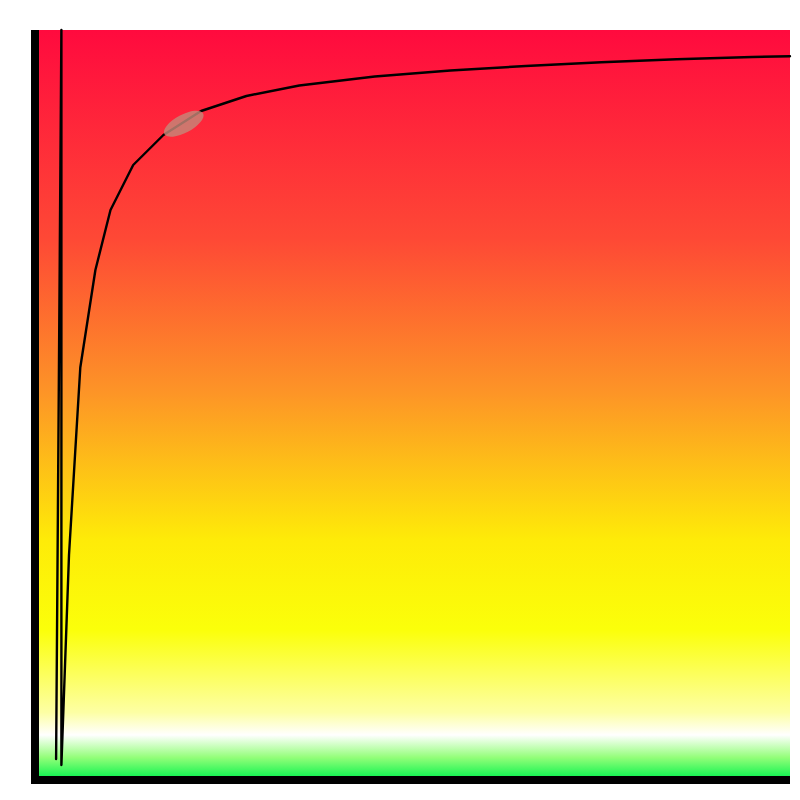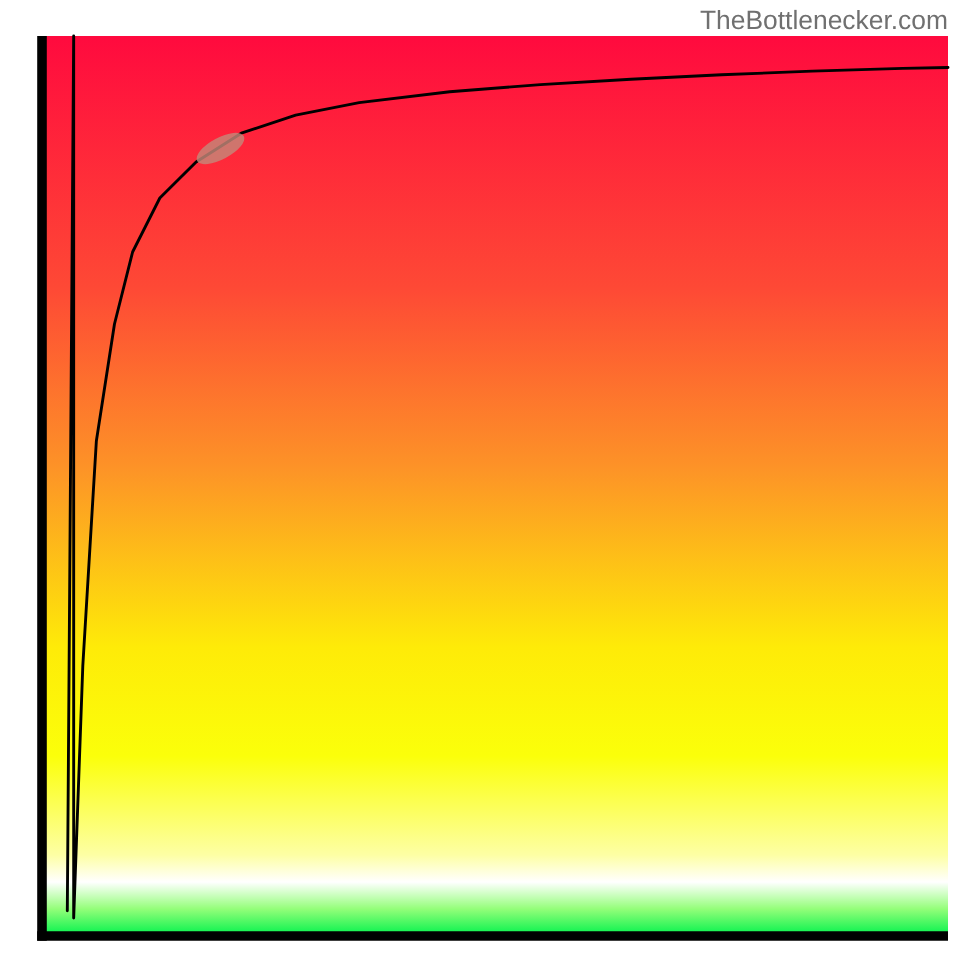--- a/index.html
+++ b/index.html
@@ -28,21 +28,20 @@
     display: block;
     width: 800px;
     height: 800px;
   }
 </style>
 </head>
 <body>
 
 <div class="chart-container">
 
-  <div class="watermark">TheBottlenecker.com</div>
 
   <svg class="chart" viewBox="0 0 800 800">
     <defs>
       <linearGradient id="bg-grad" x1="0" y1="0" x2="0" y2="1">
           <stop offset="0%" stop-color="#ff0a3e"></stop>
           <stop offset="28.000000000000004%" stop-color="#fe4935"></stop>
           <stop offset="48%" stop-color="#fd9327"></stop>
           <stop offset="68%" stop-color="#feeb08"></stop>
           <stop offset="80%" stop-color="#fbff0a"></stop>
           <stop offset="91%" stop-color="#fdffa4"></stop>

